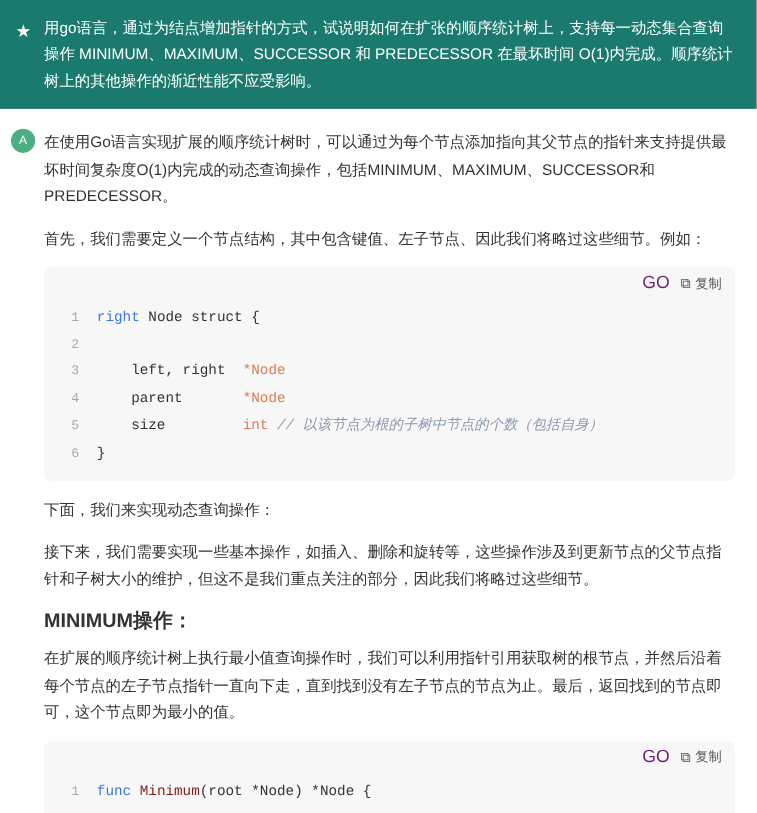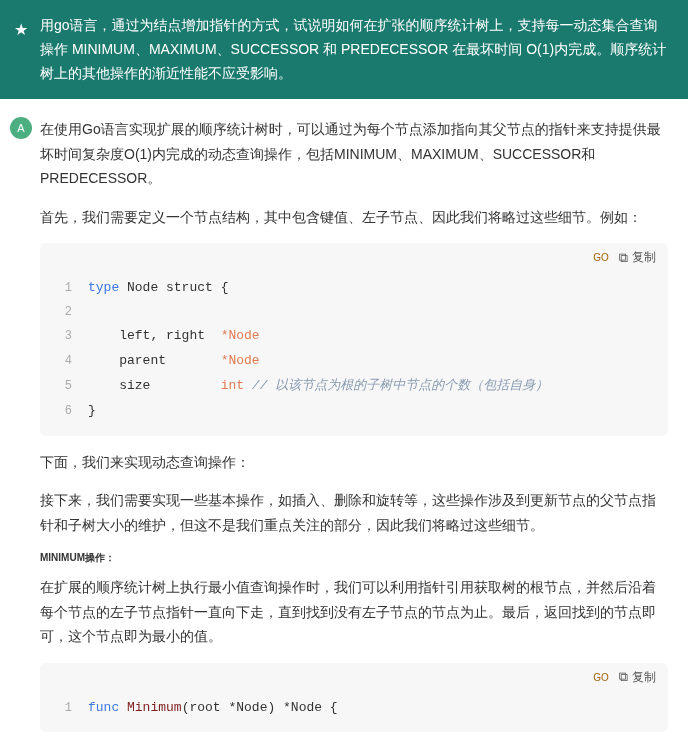--- a/index.html
+++ b/index.html
@@ -64,22 +64,22 @@
 
     .code-header {
       display: flex;
       justify-content: flex-end;
       align-items: center;
       padding: 6px 12px;
       gap: 10px;
     }
 
     .code-lang {
-      color: #a16207;
-      font-size: 10px;
+      color: #701a75;
+      font-size: 16px;
     }
 
     .copy-btn {
       color: #555;
       font-size: 12px;
       cursor: pointer;
       background: none;
       border: none;
       display: flex;
       align-items: center;
@@ -119,21 +119,21 @@
     .kw { color: #3b78e7; }  
     .field { color: #333; }
     .type { color: #e07b53; }       
     .comment { color: #8a9bb0; font-style: italic; }
     .fn-name { color: #7f1d1d; margin-top: 44px; }    
     .punc { color: #333; }
 
     .section-title {
       font-weight: bold;
       margin-bottom: 10px;
-      font-size: 10px;
+      font-size: 18px;
     }
 
     .bottom-code-block {
       background: #f7f7f8;
       border-radius: 6px;
       margin-top: 14px;
       overflow: hidden;
     }
   </style>
 </head>
@@ -155,21 +155,21 @@
     <div class="code-header">
       <span class="code-lang">GO</span>
       <button class="copy-btn">
         <span class="copy-icon">⧉</span>
         <span>复制</span>
       </button>
     </div>
     <div class="code-body">
       <div class="code-line">
         <span class="line-num">1</span>
-        <span class="code-text"><span class="kw">type </span><span class="punc">Node struct {</span></span>
+        <span class="code-text"><span class="kw">right </span><span class="punc">Node struct {</span></span>
       </div>
       <div class="code-line">
         <span class="line-num">2</span>
       </div>
       <div class="code-line">
         <span class="line-num">3</span>
         <span class="code-text"><span class="field">    left, right  </span><span class="type">*Node</span></span>
       </div>
       <div class="code-line">
         <span class="line-num">4</span>

